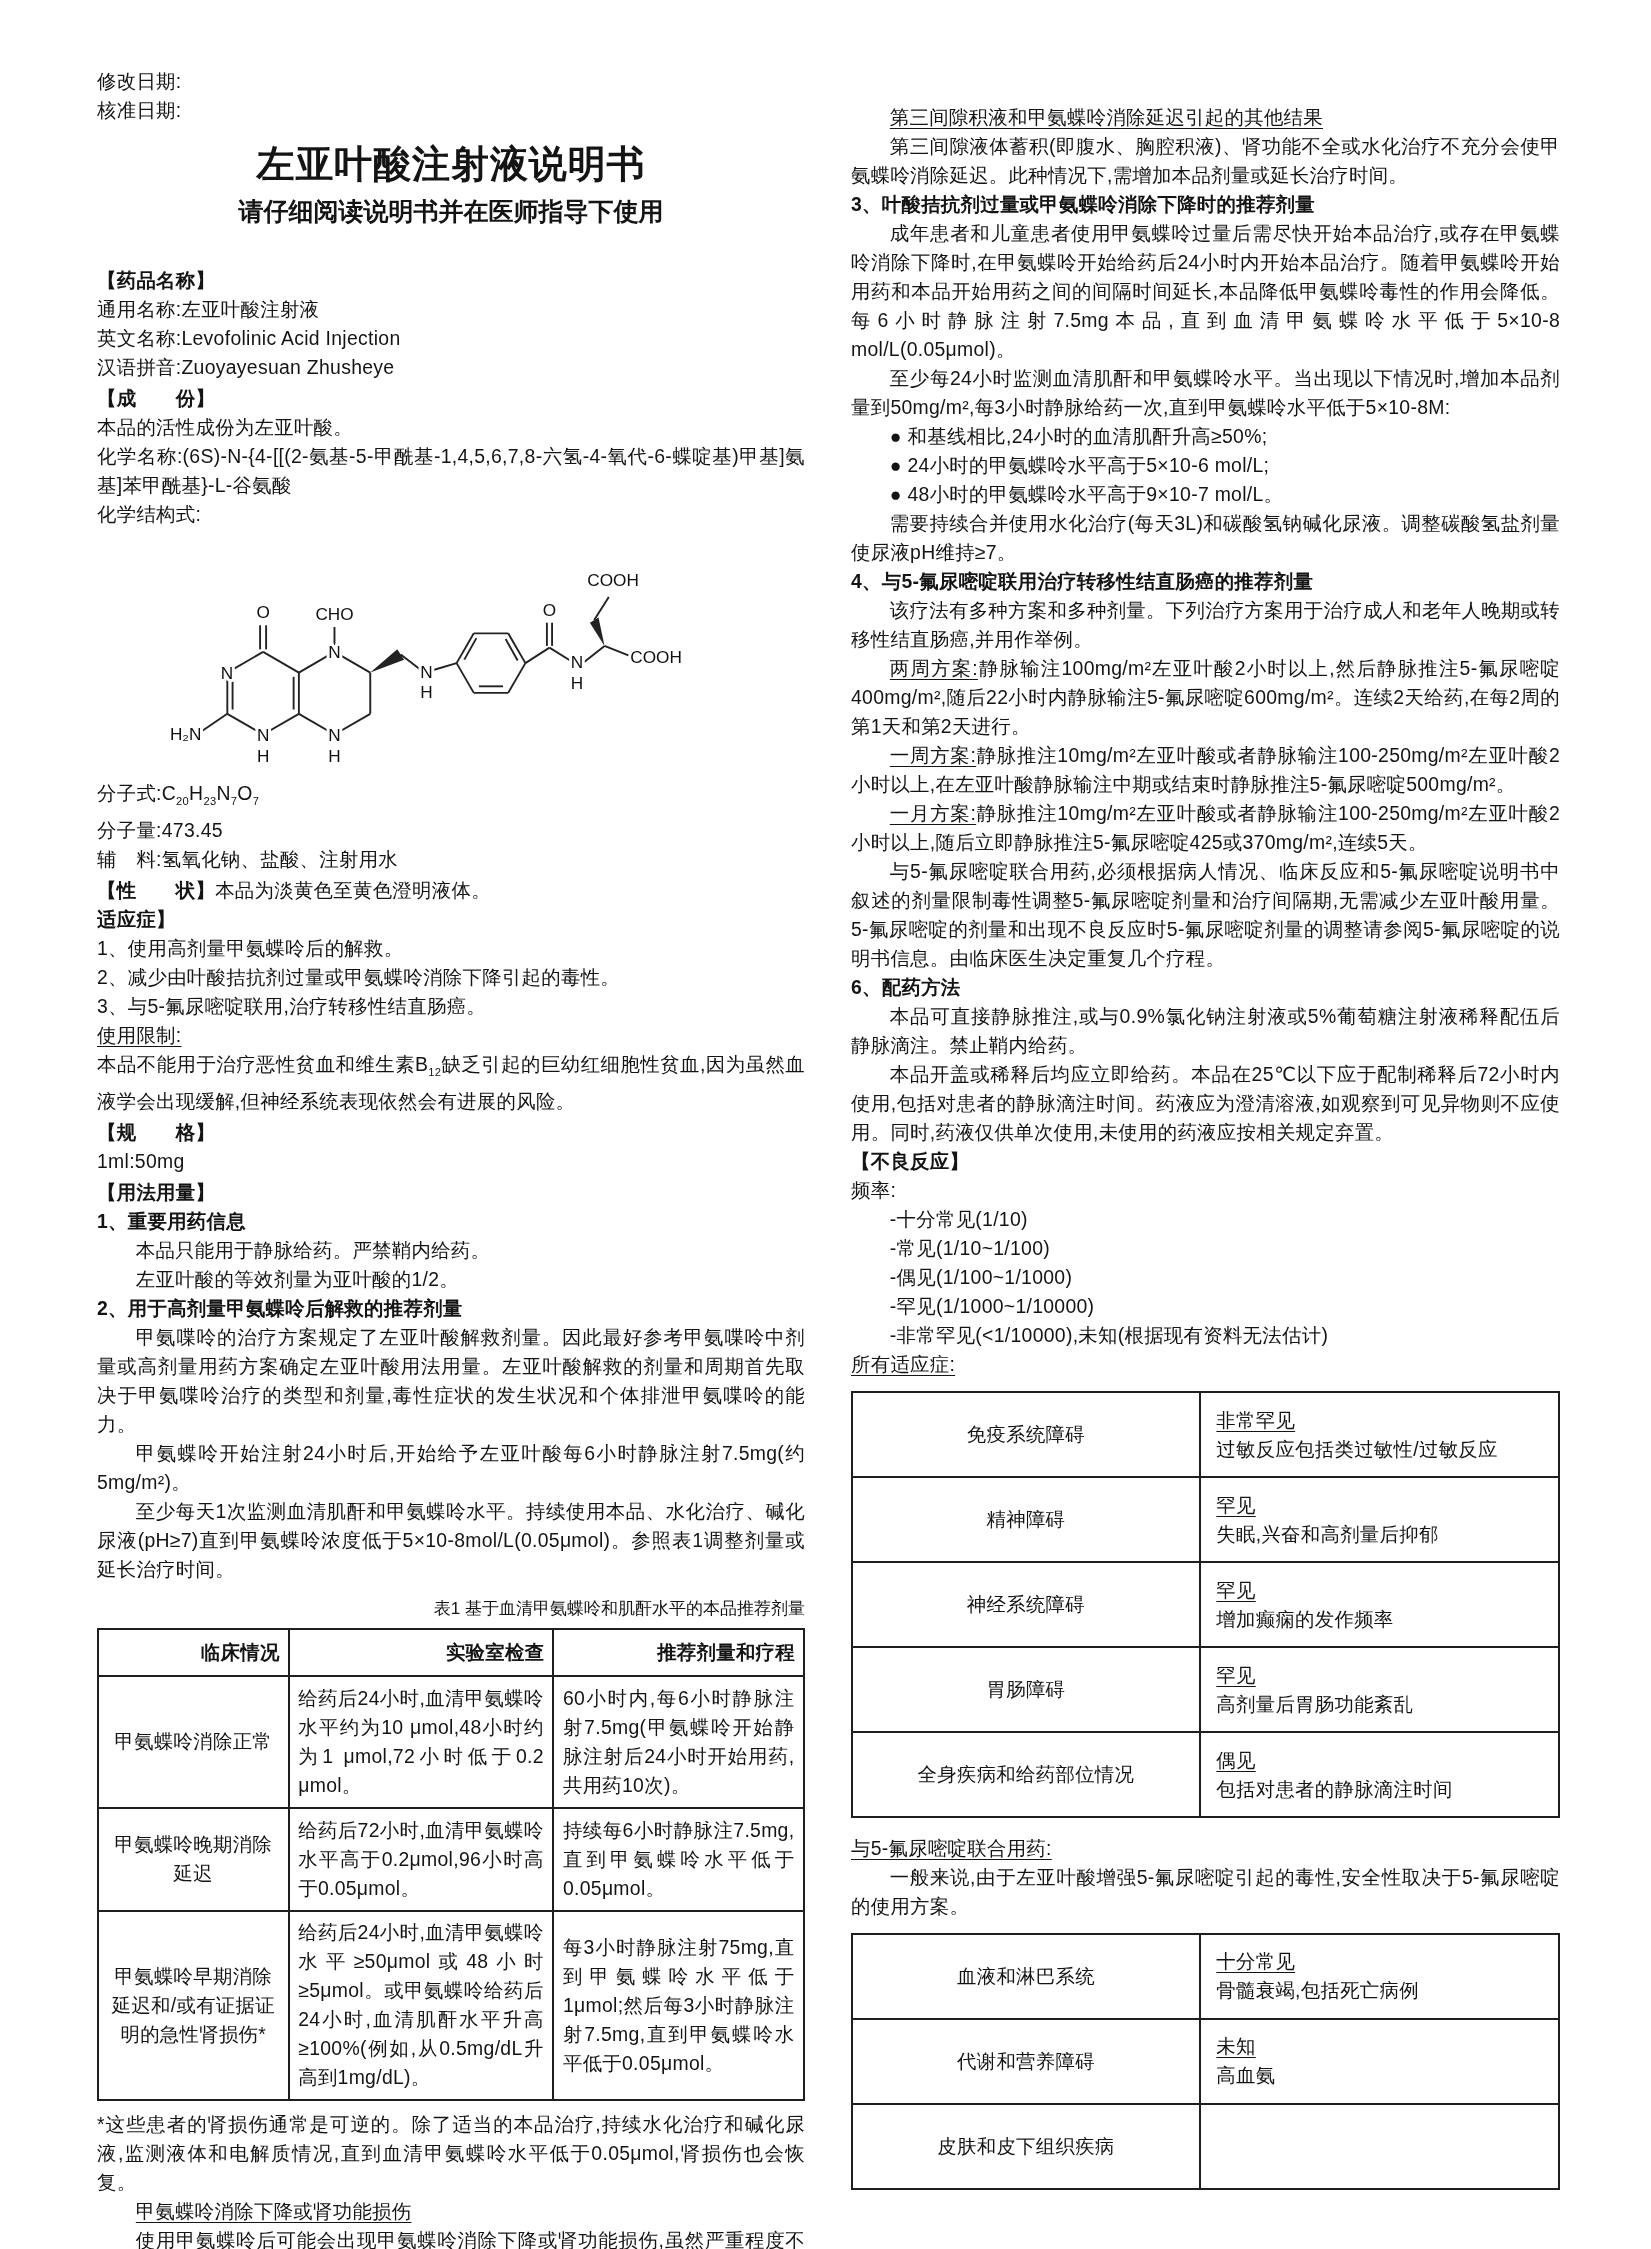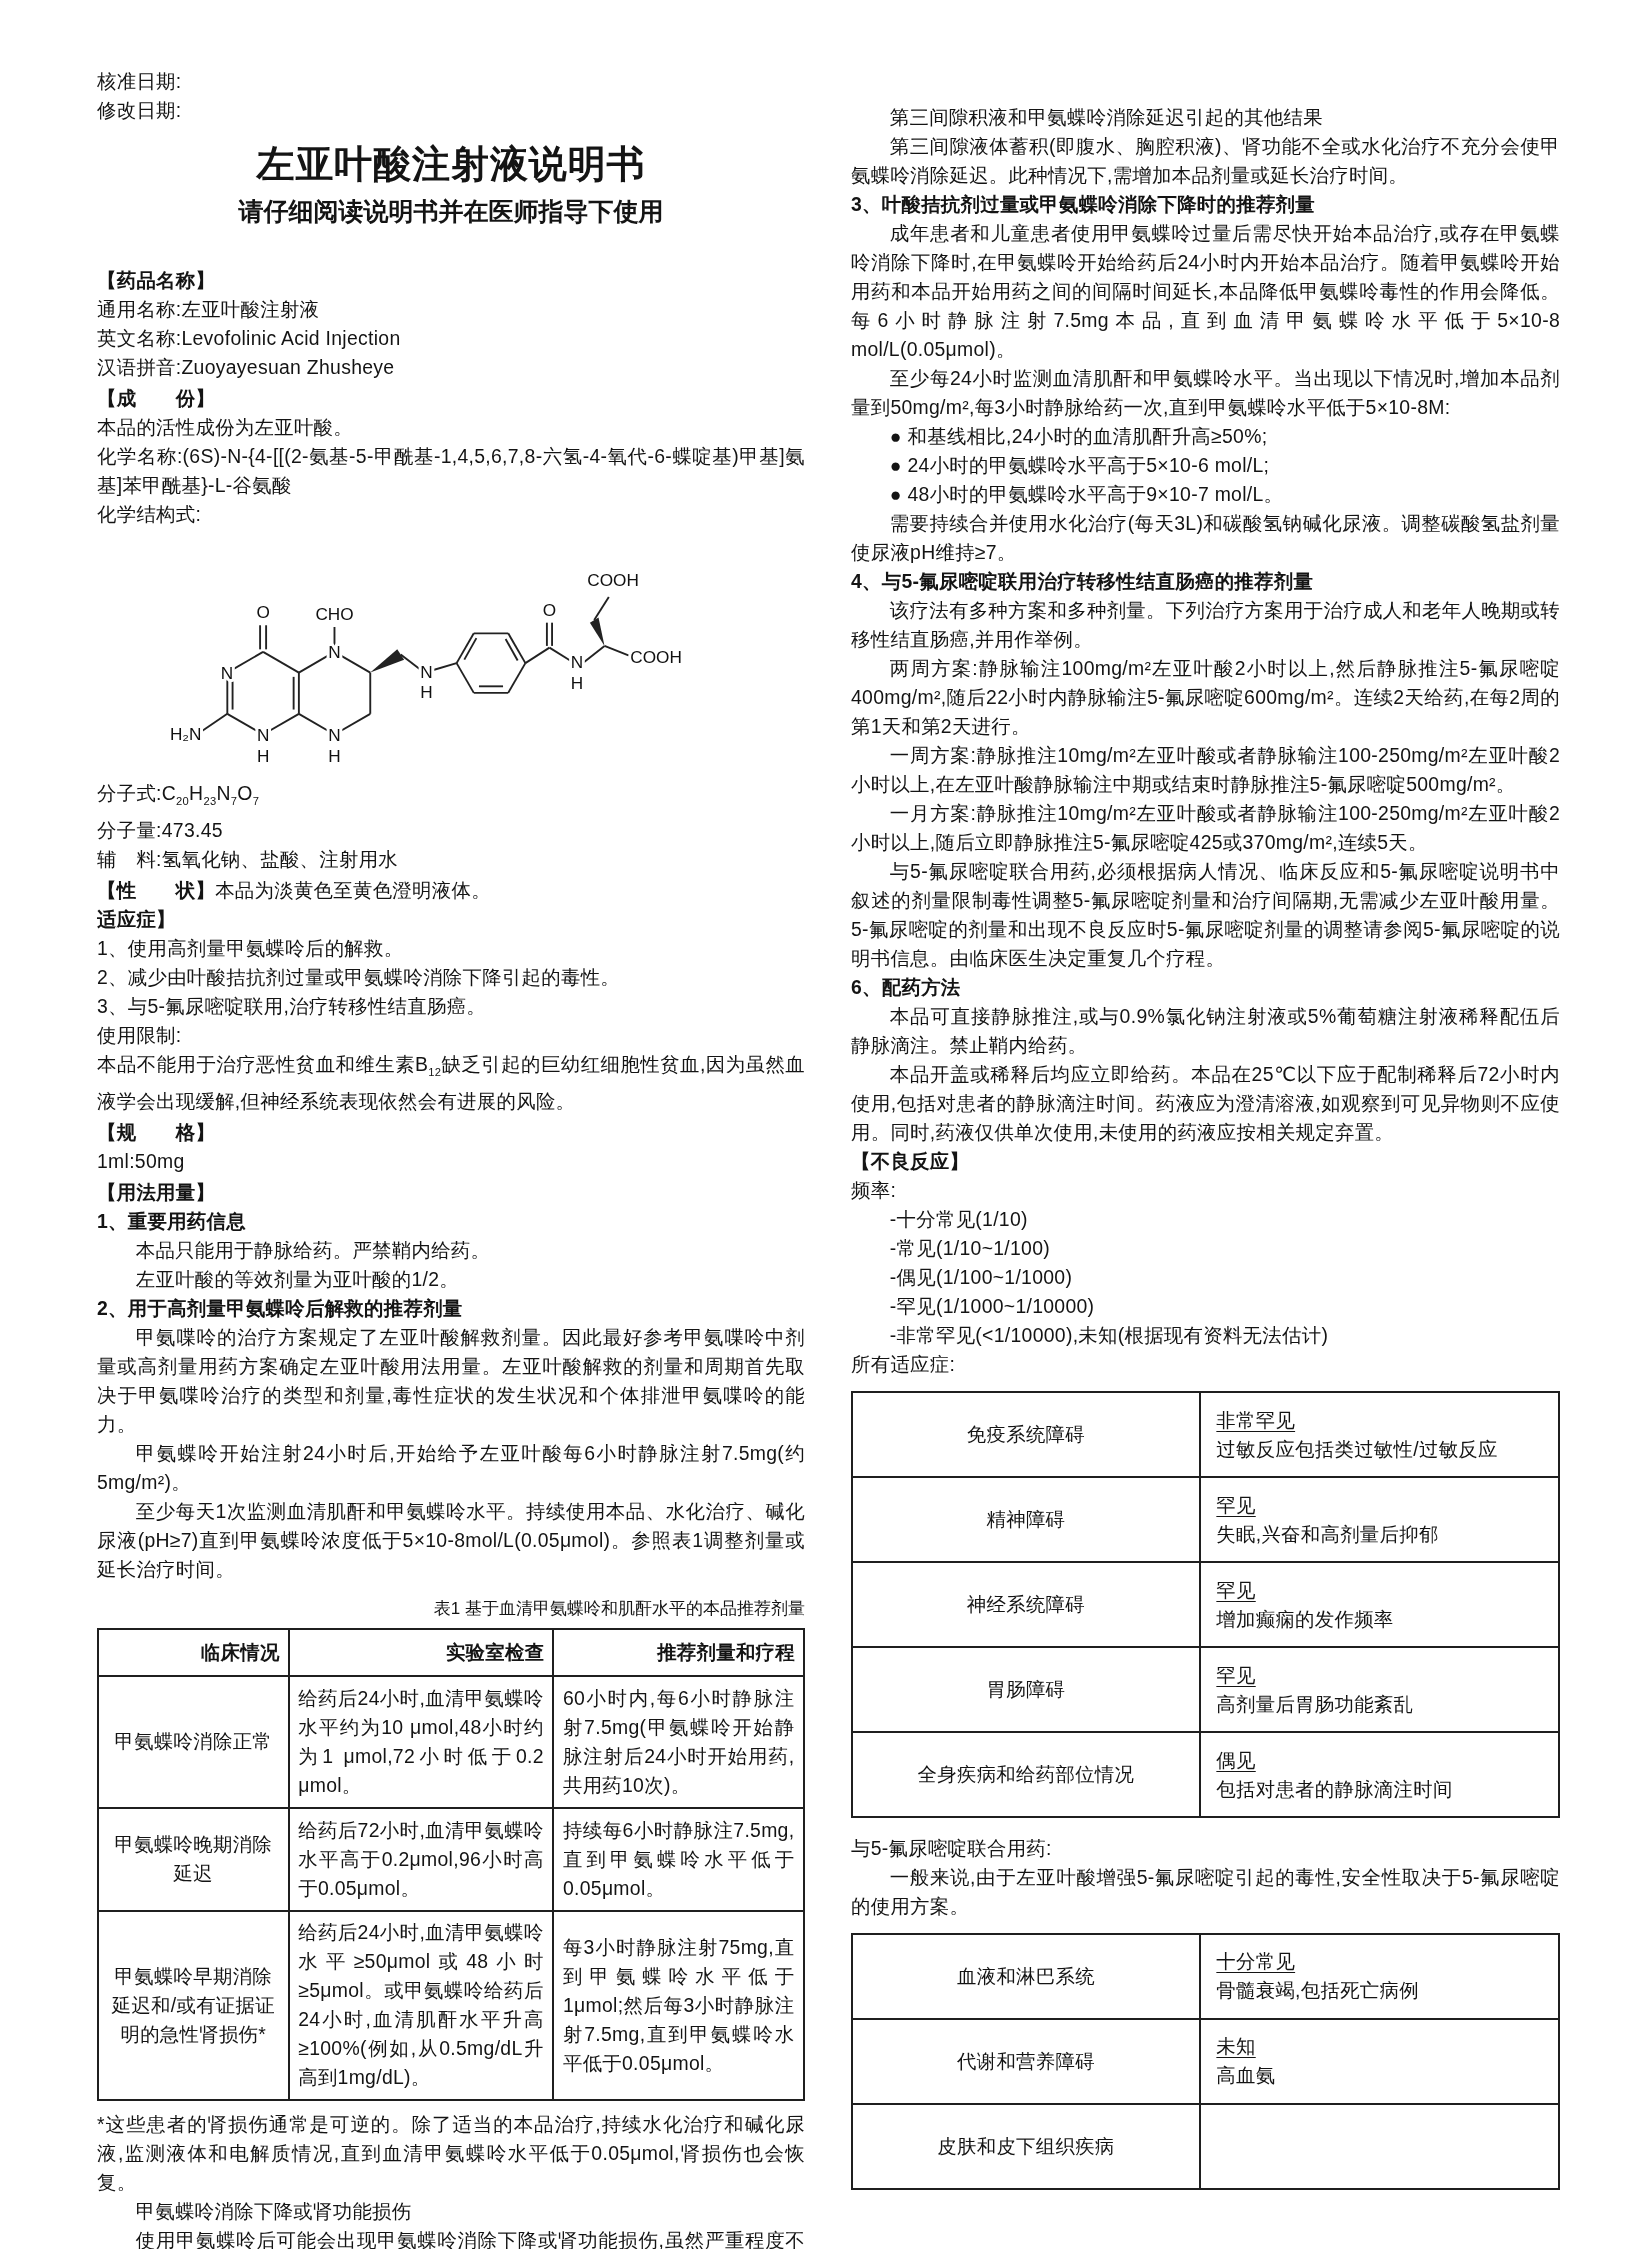--- a/index.html
+++ b/index.html
@@ -5,21 +5,21 @@
   *{box-sizing:border-box}
   html,body{margin:0;padding:0}
   body{width:1651px;height:2250px;background:#ffffff;position:relative;overflow:hidden;
        font-family:"Liberation Sans","DejaVu Sans",sans-serif;color:#141414}
   .col{position:absolute;top:0}
   .col-left{left:97px;width:708px;padding-top:67px}
   .col-right{left:851px;width:709px;padding-top:103px}
   .t{margin:0;font-size:19.4px;line-height:29px;text-align:justify;letter-spacing:0.3px}
   .b{font-weight:700}
   .ind{text-indent:2em}
-  .u{text-underline-offset:4.3px}
+  .u{text-decoration:underline;text-underline-offset:4.3px}
   .sec{margin-top:2px}
   .title{margin:13.8px 0 3.4px;font-size:38px;line-height:50px;text-align:center;font-weight:700;letter-spacing:0.9px}
   .subtitle{margin:0 0 36px;font-size:25px;line-height:38px;text-align:center;font-weight:700}
   sub{font-size:11.2px}
   .structure{display:block;margin:5.2px 0 3.4px 50px}
   .structure line{stroke:#222;stroke-width:2.2;fill:none}
   .structure polygon{fill:#222;stroke:none}
   .structure text{font-size:20px;fill:#111;text-anchor:middle;font-weight:500;
                   paint-order:stroke;stroke:#fff;stroke-width:7;stroke-linejoin:round}
   .tbl-title{margin:10.3px 0 1.7px;font-size:17px;line-height:29px;text-align:right}
@@ -31,22 +31,22 @@
   .adv{margin-top:12px;margin-bottom:15.5px}
   .adv tr{height:85px}
   .adv td.cat{text-align:center;width:49.2%}
   .adv td.det{padding:10.3px 15.5px;text-align:left}
   .adv .freq{text-decoration:underline;text-underline-offset:4.3px}
 </style>
 </head>
 <body>
 
 <div class="col col-left">
+  <p class="t">修改日期:</p>
   <p class="t">核准日期:</p>
-  <p class="t">修改日期:</p>
 
   <h1 class="title">左亚叶酸注射液说明书</h1>
   <h2 class="subtitle">请仔细阅读说明书并在医师指导下使用</h2>
 
   <p class="t b sec">【药品名称】</p>
   <p class="t">通用名称:左亚叶酸注射液</p>
   <p class="t">英文名称:Levofolinic Acid Injection</p>
   <p class="t">汉语拼音:Zuoyayesuan Zhusheye</p>
 
   <p class="t b sec">【成　　份】</p>

